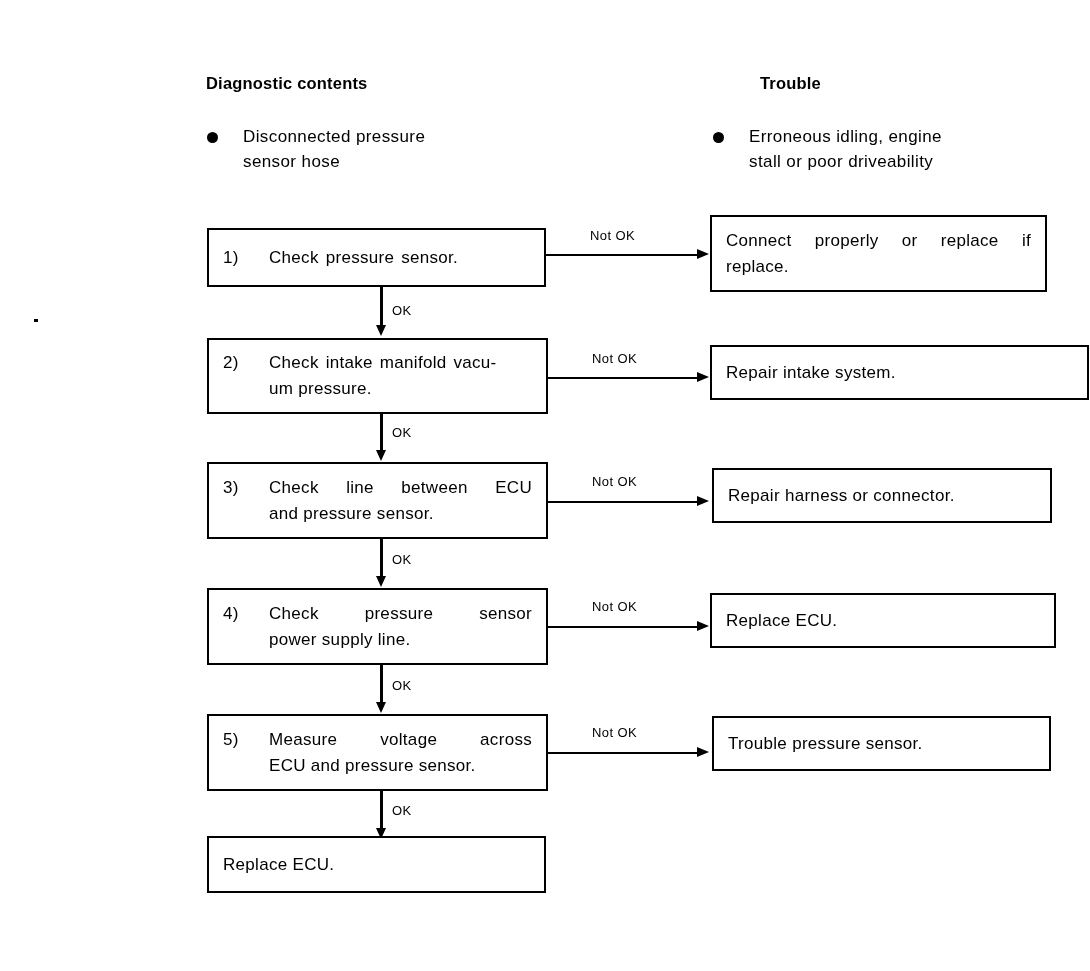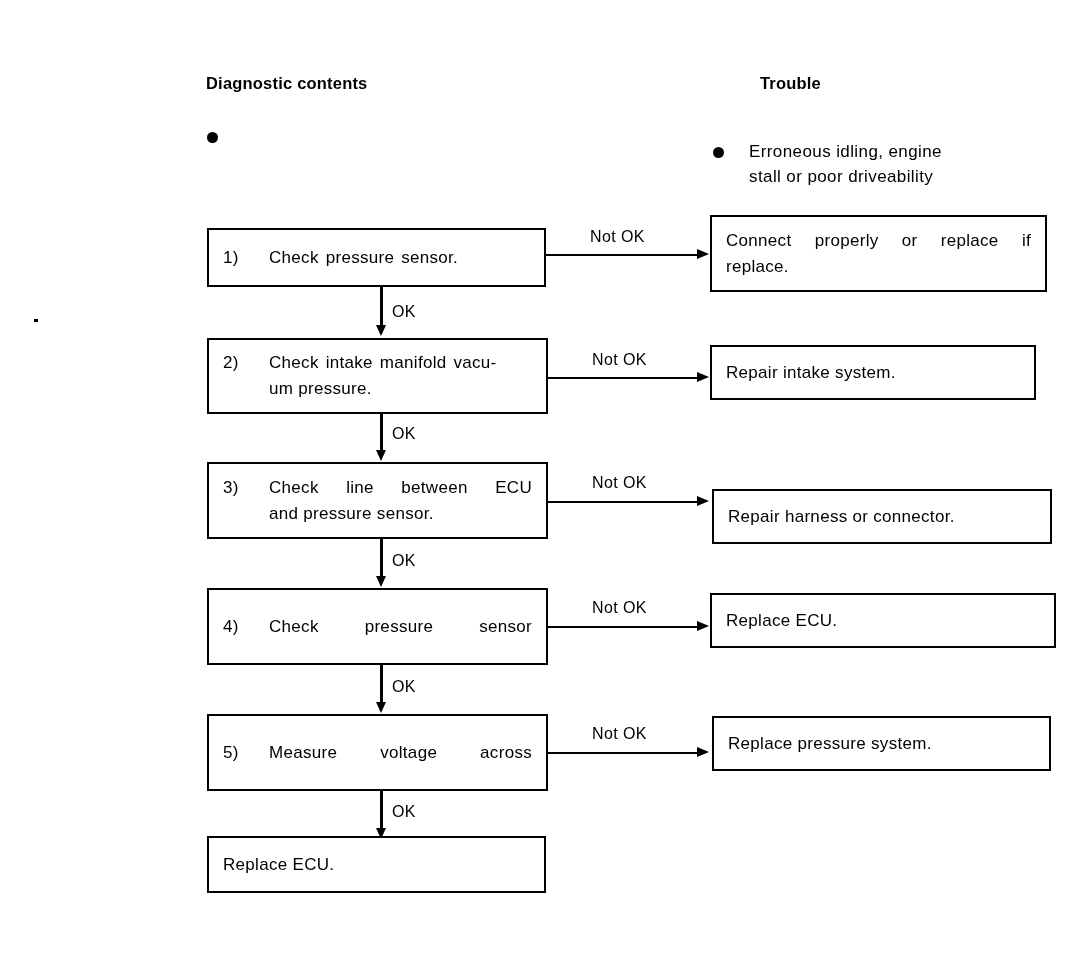--- a/index.html
+++ b/index.html
@@ -123,42 +123,44 @@
   .h-arrow {
     position: absolute;
     width: 0;
     height: 0;
     border-top: 5.5px solid transparent;
     border-bottom: 5.5px solid transparent;
     border-left: 12px solid #000;
   }
   .edge-label {
     position: absolute;
-    font-size: 16px;
+    font-size: 13px;
     letter-spacing: 0.4px;
     white-space: nowrap;
   }
   .speck {
     position: absolute;
     background: #000;
   }
 </style>
 </head>
 <body>
 
 <div id="page">
 
   <div class="col-head" style="left:206px; top:74px;">Diagnostic contents</div>
   <div class="col-head" style="left:712px; top:74px;margin-left:48px;">Trouble</div>
 
   <div class="bullet-block" style="left:207px; top:124px; width:300px;">
     <span class="bullet-dot"></span>
-  </div>
-
-  <div class="bullet-block" style="left:713px; top:139px; width:330px;">
+    <div class="bullet-text">Disconnected pressure
+sensor hose</div>
+  </div>
+
+  <div class="bullet-block" style="left:713px; top:124px; width:330px;">
     <span class="bullet-dot"></span>
     <div class="bullet-text">Erroneous idling, engine
 stall or poor driveability</div>
   </div>
 
   <div class="speck" style="left:34px; top:319px; width:4px; height:3px;"></div>
 
   <div class="box" style="left:207px; top:228px; width:339px; height:59px;">
     <div class="box-inner">
       <div class="step-line">
@@ -205,21 +207,21 @@
         </span>
       </div>
       <div class="step-line step-cont">um pressure.</div>
     </div>
   </div>
 
   <div class="h-line" style="left:548px; top:377px; width:150px;"></div>
   <div class="h-arrow" style="left:697px; top:372px;"></div>
   <div class="edge-label" style="left:592px; top:351px;">Not OK</div>
 
-  <div class="box" style="left:710px; top:345px; width:326px; height:55px;">
+  <div class="box" style="left:710px; top:345px; width:379px; height:55px;">
     <div class="box-inner">
       <div class="plain-line">Repair intake system.</div>
     </div>
   </div>
 
   <div class="v-line" style="left:380px; top:414px; height:38px;"></div>
   <div class="v-arrow" style="left:376px; top:450px;"></div>
   <div class="edge-label" style="left:392px; top:425px;">OK</div>
 
   <div class="box" style="left:207px; top:462px; width:341px; height:77px;">
@@ -234,40 +236,41 @@
         </span>
       </div>
       <div class="step-line step-cont">and pressure sensor.</div>
     </div>
   </div>
 
   <div class="h-line" style="left:548px; top:501px; width:150px;"></div>
   <div class="h-arrow" style="left:697px; top:496px;"></div>
   <div class="edge-label" style="left:592px; top:474px;">Not OK</div>
 
-  <div class="box" style="left:712px; top:489px; width:340px; height:55px;">
+  <div class="box" style="left:712px; top:468px; width:340px; height:55px;">
     <div class="box-inner">
       <div class="plain-line">Repair harness or connector.</div>
     </div>
   </div>
 
   <div class="v-line" style="left:380px; top:539px; height:39px;"></div>
   <div class="v-arrow" style="left:376px; top:576px;"></div>
   <div class="edge-label" style="left:392px; top:552px;">OK</div>
 
   <div class="box" style="left:207px; top:588px; width:341px; height:77px;">
     <div class="box-inner">
       <div class="step-line">
         <span class="step-num">4)</span>
         <span class="step-words">
           <span>Check</span>
           <span>pressure</span>
           <span>sensor</span>
         </span>
       </div>
+      <div class="step-line step-cont">power supply line.</div>
     </div>
   </div>
 
   <div class="h-line" style="left:548px; top:626px; width:150px;"></div>
   <div class="h-arrow" style="left:697px; top:621px;"></div>
   <div class="edge-label" style="left:592px; top:599px;">Not OK</div>
 
   <div class="box" style="left:710px; top:593px; width:346px; height:55px;">
     <div class="box-inner">
       <div class="plain-line">Replace ECU.</div>
@@ -281,30 +284,31 @@
   <div class="box" style="left:207px; top:714px; width:341px; height:77px;">
     <div class="box-inner">
       <div class="step-line">
         <span class="step-num">5)</span>
         <span class="step-words">
           <span>Measure</span>
           <span>voltage</span>
           <span>across</span>
         </span>
       </div>
+      <div class="step-line step-cont">ECU and pressure sensor.</div>
     </div>
   </div>
 
   <div class="h-line" style="left:548px; top:752px; width:150px;"></div>
   <div class="h-arrow" style="left:697px; top:747px;"></div>
   <div class="edge-label" style="left:592px; top:725px;">Not OK</div>
 
   <div class="box" style="left:712px; top:716px; width:339px; height:55px;">
     <div class="box-inner">
-      <div class="plain-line">Replace pressure system.</div>
+      <div class="plain-line">Trouble pressure sensor.</div>
     </div>
   </div>
 
   <div class="v-line" style="left:380px; top:791px; height:39px;"></div>
   <div class="v-arrow" style="left:376px; top:828px;"></div>
   <div class="edge-label" style="left:392px; top:803px;">OK</div>
 
   <div class="box" style="left:207px; top:836px; width:339px; height:57px;">
     <div class="box-inner">
       <div class="plain-line">Replace ECU.</div>

